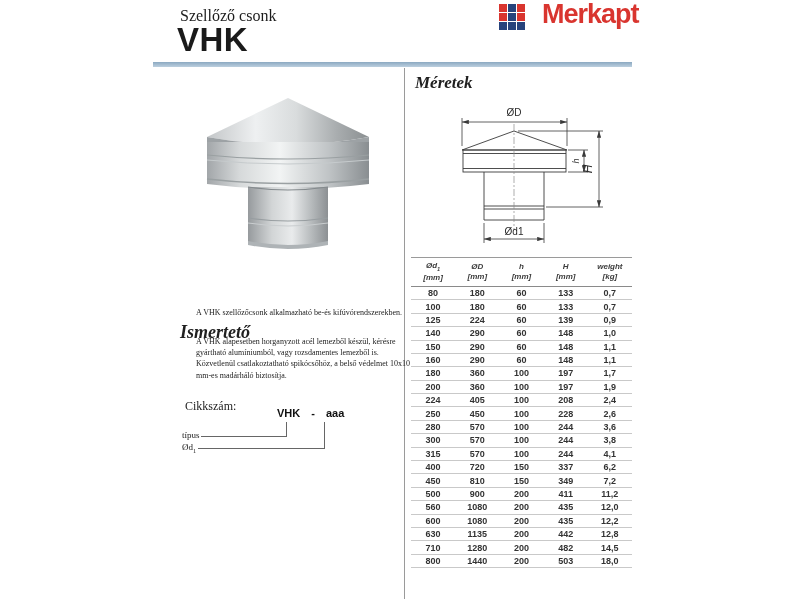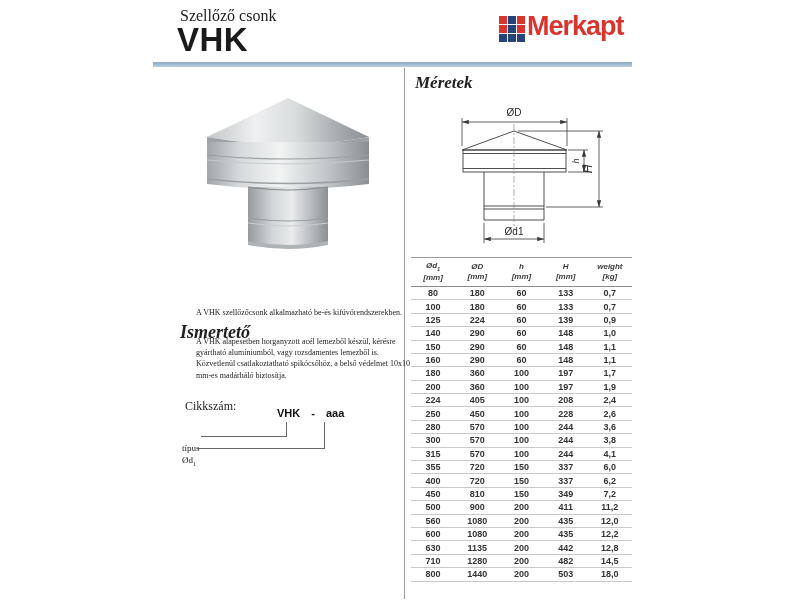--- a/index.html
+++ b/index.html
@@ -5,21 +5,21 @@
   * { margin:0; padding:0; box-sizing:border-box; }
   html,body { width:800px; height:600px; background:#ffffff; }
   body { font-family:"Liberation Serif", serif; color:var(--text,#1f1f1f); }
   .page { position:relative; width:645px; height:600px; background:#fff; overflow:hidden;padding-left:8px; }
 
   
   .subtitle { position:absolute; left:180px; top:7px; font-size:16px; color:#1c1c1c; }
   .title { position:absolute; left:177px; top:23px; font-family:"Liberation Sans",sans-serif;
            font-weight:800; font-size:33px; line-height:1; color:#1a1a1a; letter-spacing:0.5px; }
 
-  .logo { position:absolute; left:499px; top:12px; display:flex; align-items:flex-start; gap:2px; }
+  .logo { position:absolute; left:499px; top:0; display:flex; align-items:flex-start; gap:17px; }
   .logo-grid { display:grid; grid-template-columns:repeat(3,8px); grid-auto-rows:8px; gap:1px; margin-top:4px; }
   .sq { width:8px; height:8px; }
   .sq.red { background:var(--brand-red,#d9352f); }
   .sq.navy { background:var(--logo-navy,#27437c); }
   .logo-text { font-family:"Liberation Sans",sans-serif; font-weight:bold; font-size:27px;
                line-height:1.05; letter-spacing:-1px; color:var(--brand-red,#d9352f); }
 
   .blue-bar { position:absolute; left:153px; top:62px; width:479px; height:5px;
               background:linear-gradient(var(--bar-blue-edge,#8ba9c1), var(--bar-blue,#bccfdf)); }
   .vdivider { position:absolute; left:404px; top:68px; width:1px; height:531px; background:var(--divider,#9a9a9a); }
@@ -30,21 +30,21 @@
   .para { position:absolute; left:196px; width:218px; font-size:8px; line-height:1.4; color:#222; }
   .para1 { top:307px; }
   .para2 { top:336px; }
 
   .cikkszam-label { position:absolute; left:185px; top:399px; font-size:12px; color:#222; }
   .code-line { position:absolute; left:277px; top:407px; display:flex; gap:11px;
                font-family:"Liberation Sans",sans-serif; font-weight:bold; font-size:11px; color:#111; }
   .lshape { position:absolute; border-right:1px solid #666; border-bottom:1px solid #666; }
   .lshape.tipus { left:201px; top:422px; width:86px; height:15px; }
   .lshape.od1 { left:198px; top:422px; width:127px; height:27px; }
-  .conn-label { position:absolute; left:182px; font-size:9px; color:#222;margin-top:13px; }
+  .conn-label { position:absolute; left:182px; font-size:9px; color:#222; }
   .conn-label.tipus { top:430px; }
   .conn-label.od1 { top:442px; }
   sub { font-size:70%; }
 
   
   .meretek-heading { position:absolute; left:415px; top:73px; font-size:17px; font-weight:bold; font-style:italic; }
   .dim-diagram { position:absolute; left:440px; top:96px; }
   .dim-diagram text { font-family:"Liberation Sans",sans-serif; fill:#2b2b2b; }
 
   
@@ -284,27 +284,20 @@
     </tr>
 
     <tr>
       <td>315</td>
       <td>570</td>
       <td>100</td>
       <td>244</td>
       <td>4,1</td>
     </tr>
 
-    <tr>
-      <td>355</td>
-      <td>720</td>
-      <td>150</td>
-      <td>337</td>
-      <td>6,0</td>
-    </tr>
 
     <tr>
       <td>400</td>
       <td>720</td>
       <td>150</td>
       <td>337</td>
       <td>6,2</td>
     </tr>
 
     <tr>

